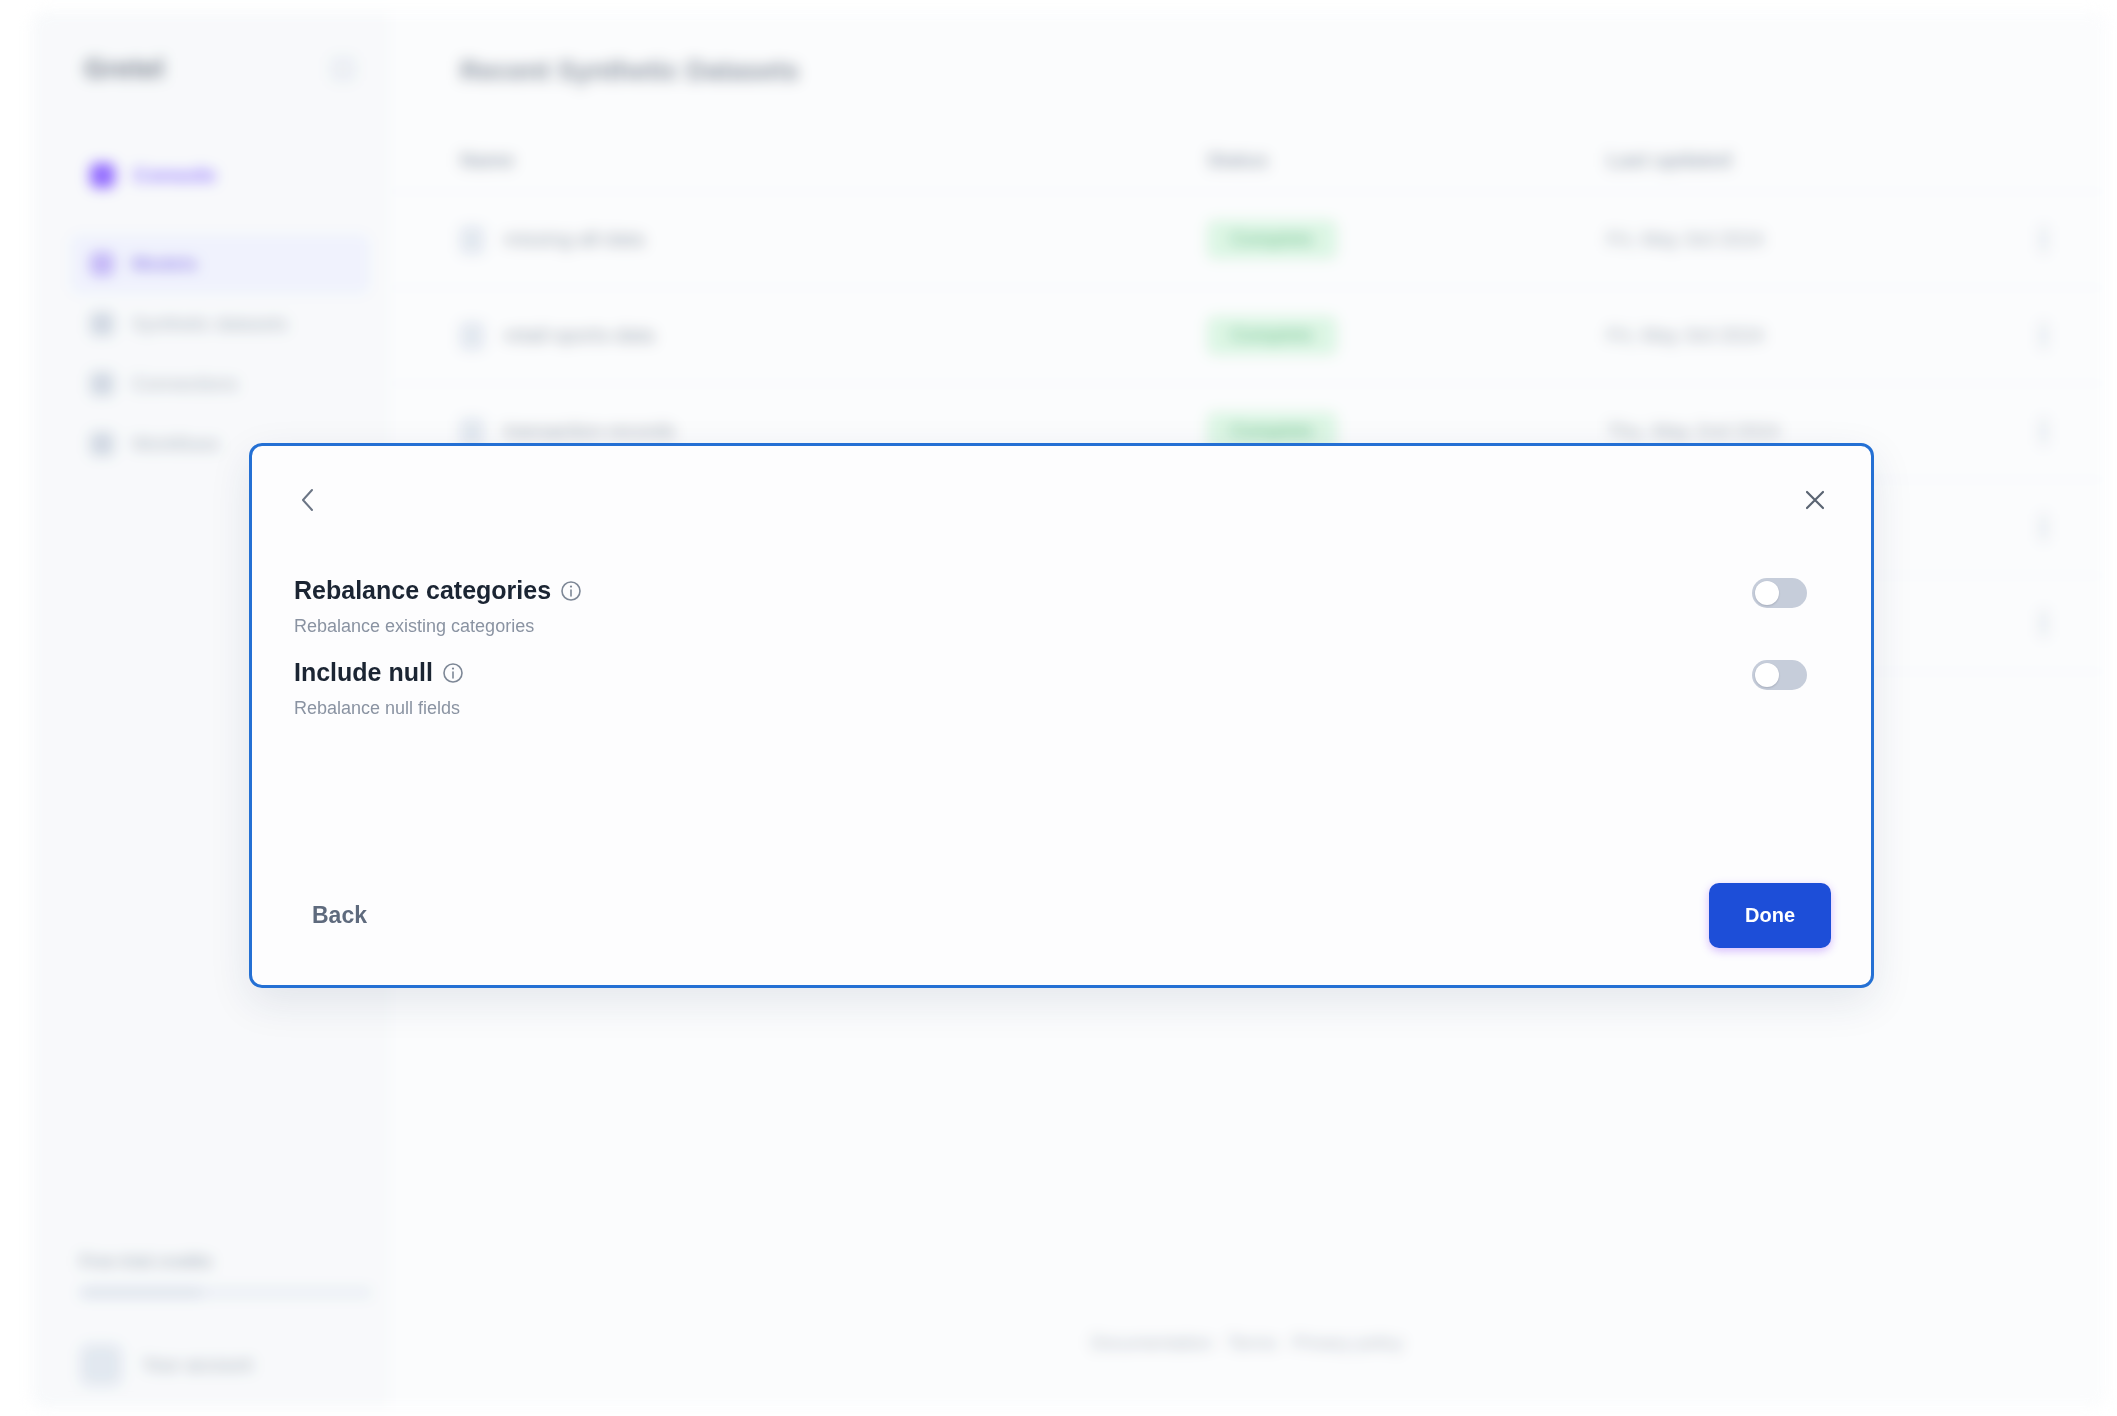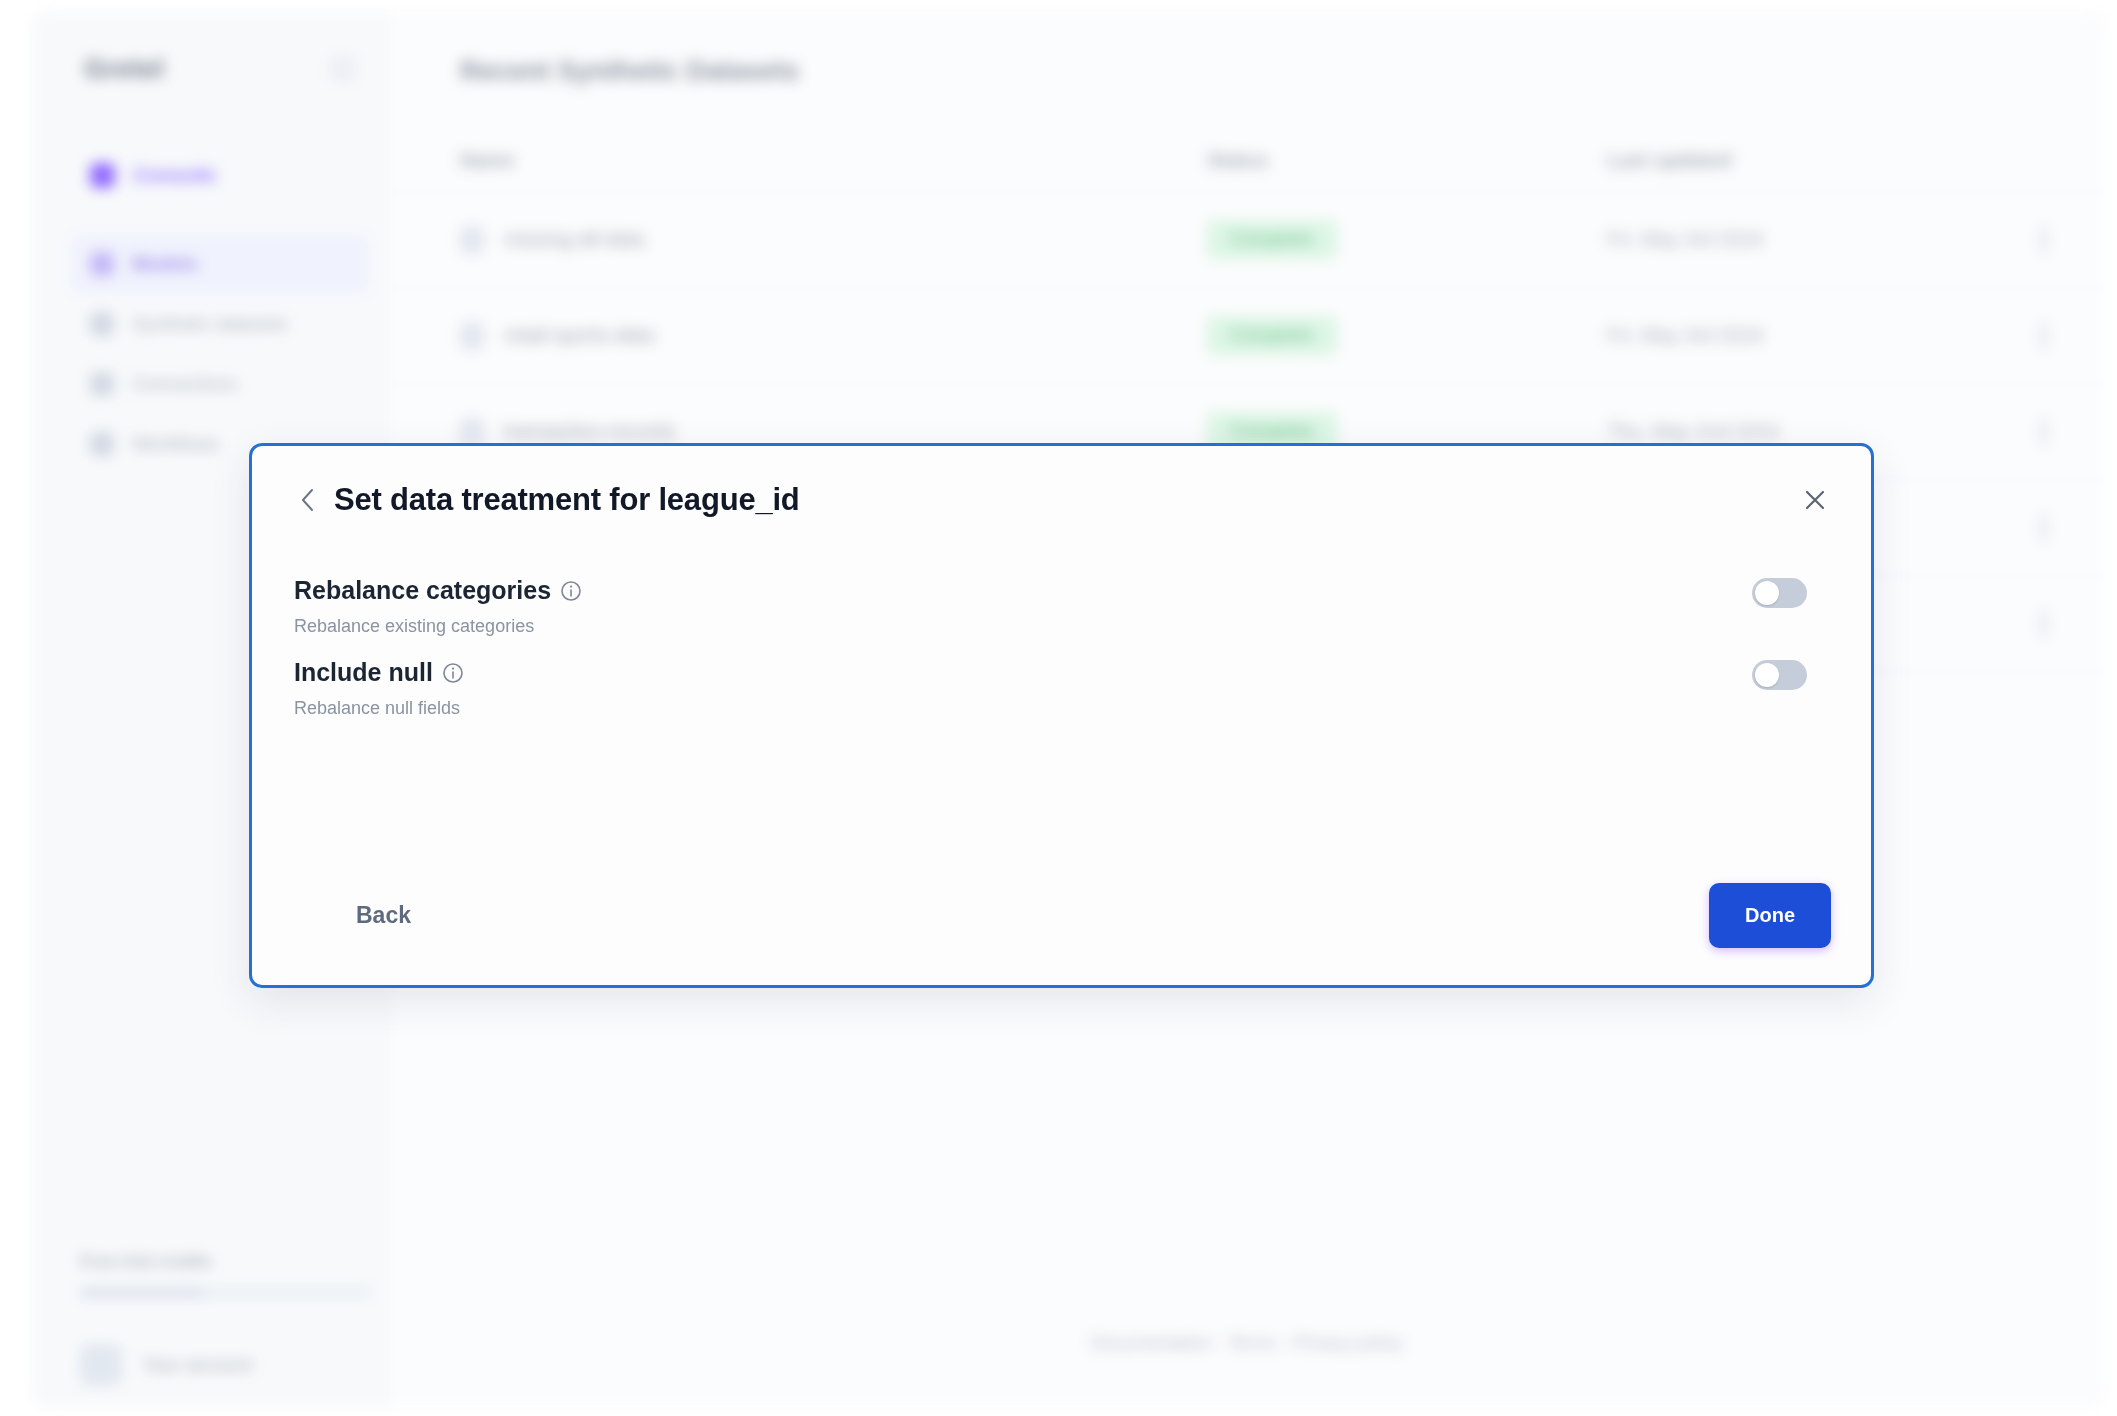--- a/index.html
+++ b/index.html
@@ -195,21 +195,20 @@
     width: 24px; height: 24px; border-radius: 50%;
     background: #ffffff; display: block;
     box-shadow: 0 1px 2px rgba(20,30,50,.18);
   }
 
   .modal-foot {
     position: absolute; left: 0; right: 0; bottom: 0;
     height: 140px;
     display: flex; align-items: center; justify-content: space-between;
     padding: 0 40px 0 42px;
-    margin-left: 44px;
   }
   .btn-back {
     background: none; border: 0; cursor: pointer;
     font-family: inherit; font-size: 23px; font-weight: 600; color: #5e6a7d;
     padding: 14px 18px;
   }
   .btn-done {
     border: 0; cursor: pointer; font-family: inherit;
     background: #1d4ed8; color: #ffffff;
     font-size: 20px; font-weight: 700;
@@ -348,21 +347,20 @@
   <div class="scrim"></div>
 
   <div class="modal">
 
     <div class="modal-head">
       <span class="back-chev">
         <svg width="20" height="26" viewBox="0 0 20 26" fill="none">
           <path d="M14 3 L5 13 L14 23" stroke="currentColor" stroke-width="2" stroke-linecap="round" stroke-linejoin="round"></path>
         </svg>
       </span>
-      <span class="modal-title">Set data treatment for league_id</span>
       <span class="close-x">
         <svg width="22" height="22" viewBox="0 0 22 22" fill="none">
           <path d="M3 3 L19 19 M19 3 L3 19" stroke="currentColor" stroke-width="2.2" stroke-linecap="round"></path>
         </svg>
       </span>
     </div>
 
     <div class="modal-body">
 
       <div class="opt-row">

